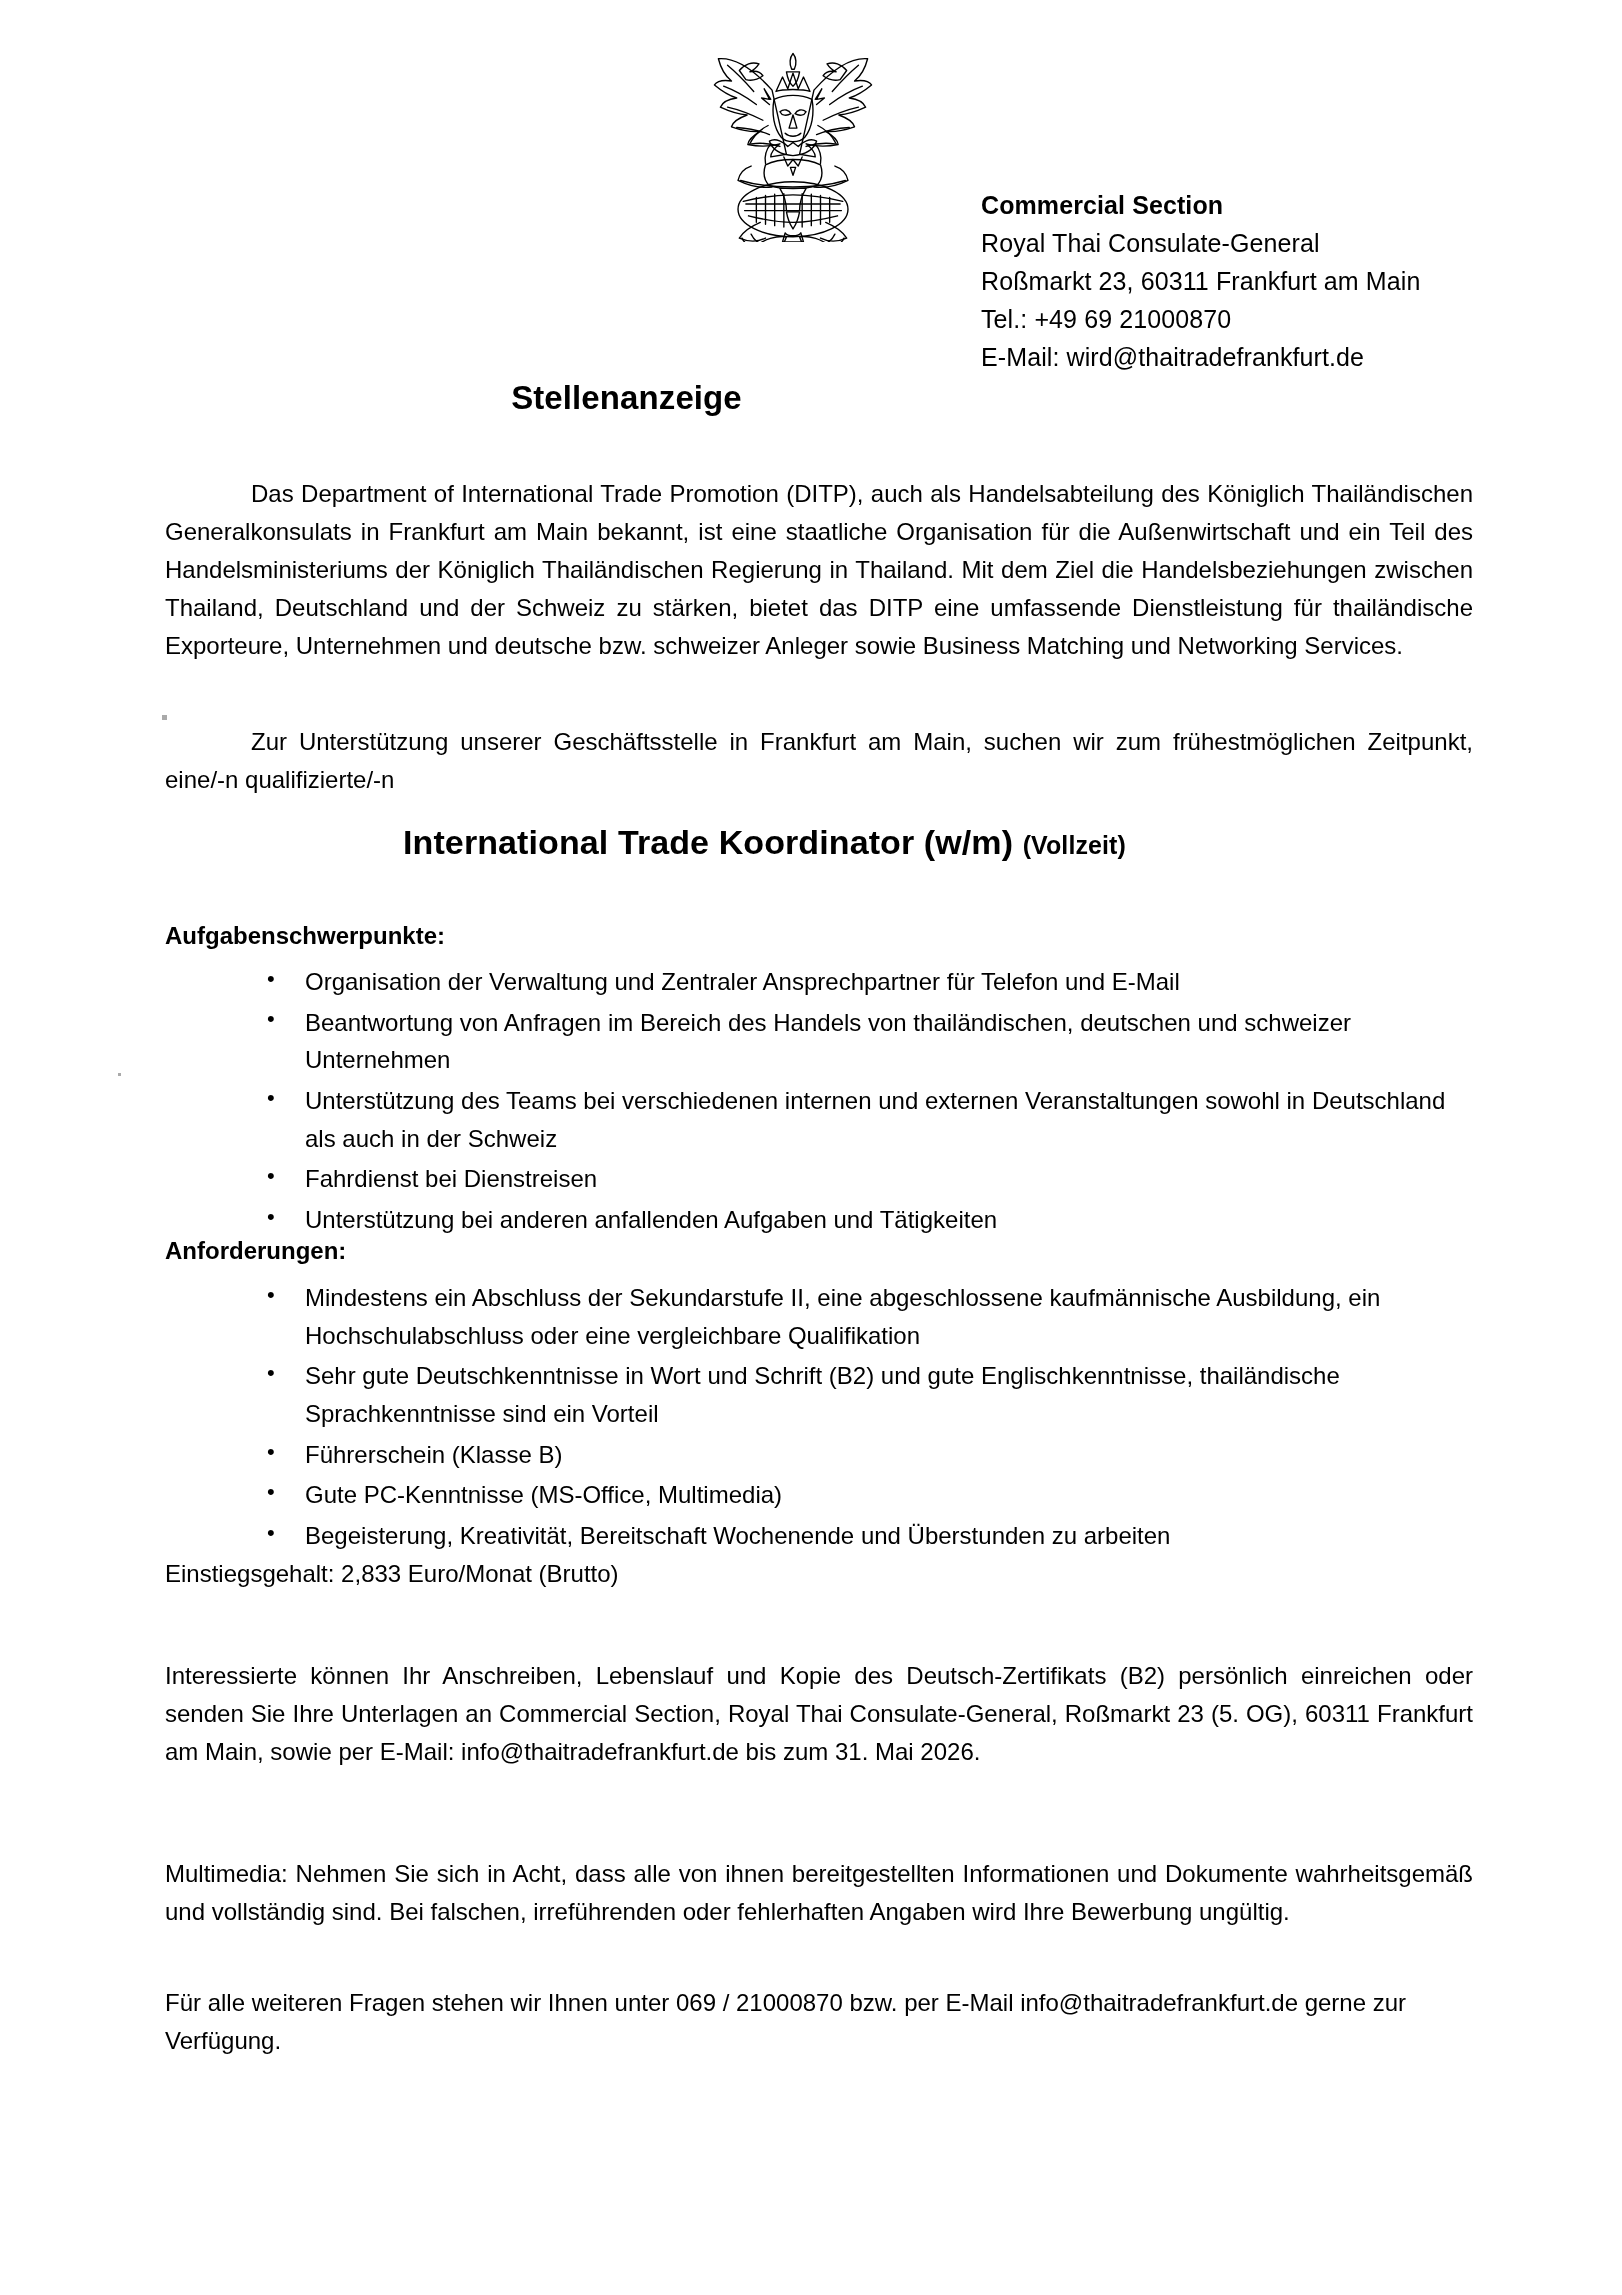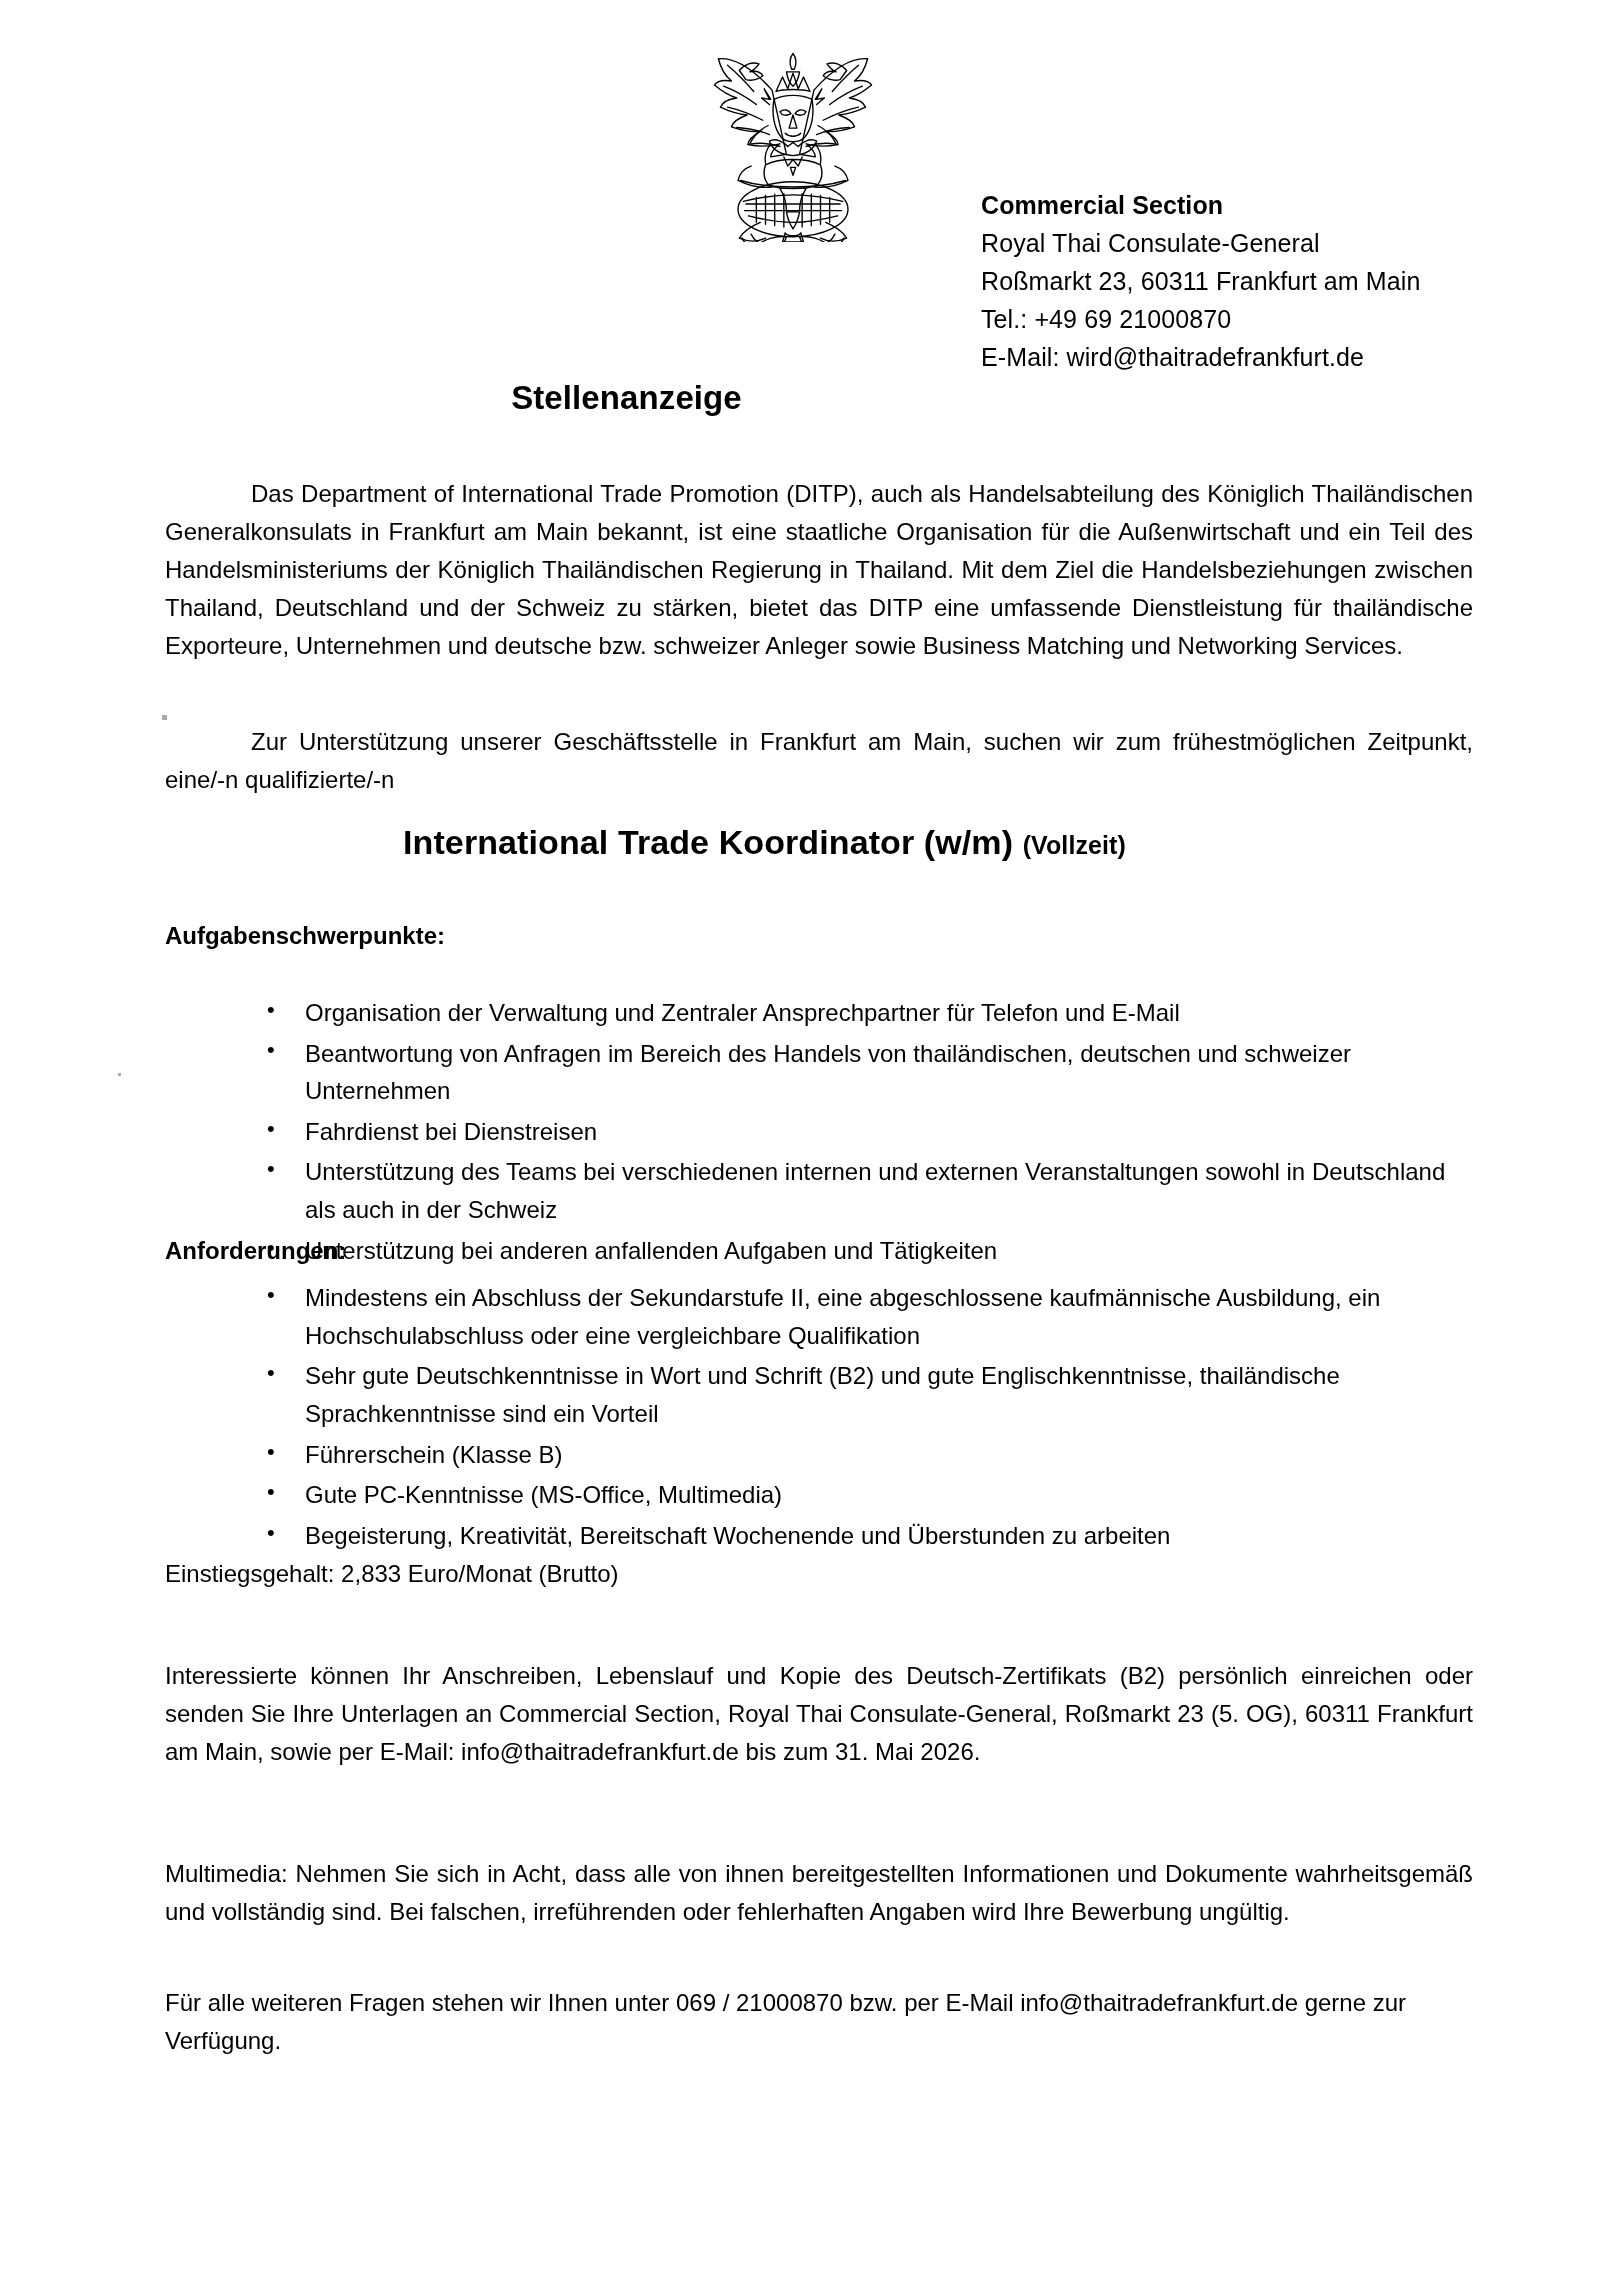--- a/index.html
+++ b/index.html
@@ -131,21 +131,21 @@
     margin: 0 0 2.6px 0;
   }
   .bullets li::before {
     content: "\2022";
     position: absolute;
     left: 0;
     top: -1.3px;
     font-size: 22px;
     line-height: 1.58;
   }
-  .bullets-aufgaben { top: 994px; }
+  .bullets-aufgaben { top: 963px; }
   .bullets-anforder { top: 1279px; }
 
   .salary {
     position: absolute;
     left: 165px;
     top: 1560px;
     font-size: 24px;
   }
 
   .p-apply  { top: 1657px; }
@@ -293,22 +293,22 @@
     <span class="job-title-inner">
       <span>International Trade Koordinator (w/m)</span>
       <span class="fulltime">(Vollzeit)</span>
     </span>
   </div>
 
   <div class="section-head head-aufgaben">Aufgabenschwerpunkte:</div>
   <ul class="bullets bullets-aufgaben">
     <li>Organisation der Verwaltung und Zentraler Ansprechpartner für Telefon und E-Mail</li>
     <li>Beantwortung von Anfragen im Bereich des Handels von thailändischen, deutschen und schweizer Unternehmen</li>
+    <li>Unterstützung des Teams bei verschiedenen internen und externen Veranstaltungen sowohl in Deutschland als auch in der Schweiz</li>
     <li>Fahrdienst bei Dienstreisen</li>
-    <li>Unterstützung des Teams bei verschiedenen internen und externen Veranstaltungen sowohl in Deutschland als auch in der Schweiz</li>
     <li>Unterstützung bei anderen anfallenden Aufgaben und Tätigkeiten</li>
   </ul>
 
   <div class="section-head head-anforder">Anforderungen:</div>
   <ul class="bullets bullets-anforder">
     <li>Mindestens ein Abschluss der Sekundarstufe II, eine abgeschlossene kaufmännische Ausbildung, ein Hochschulabschluss oder eine vergleichbare Qualifikation</li>
     <li>Sehr gute Deutschkenntnisse in Wort und Schrift (B2) und gute Englischkenntnisse, thailändische Sprachkenntnisse sind ein Vorteil</li>
     <li>Führerschein (Klasse B)</li>
     <li>Gute PC-Kenntnisse (MS-Office, Multimedia)</li>
     <li>Begeisterung, Kreativität, Bereitschaft Wochenende und Überstunden zu arbeiten</li>

